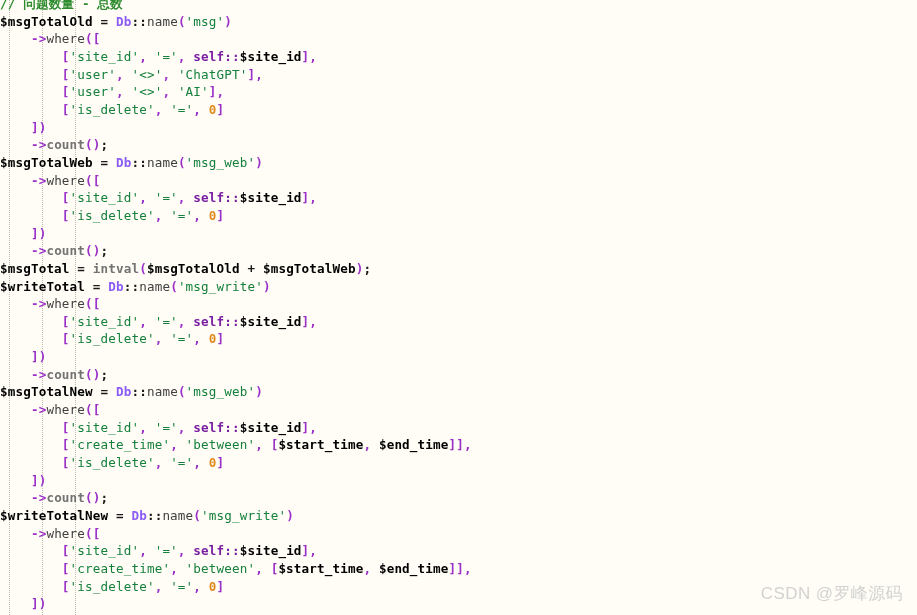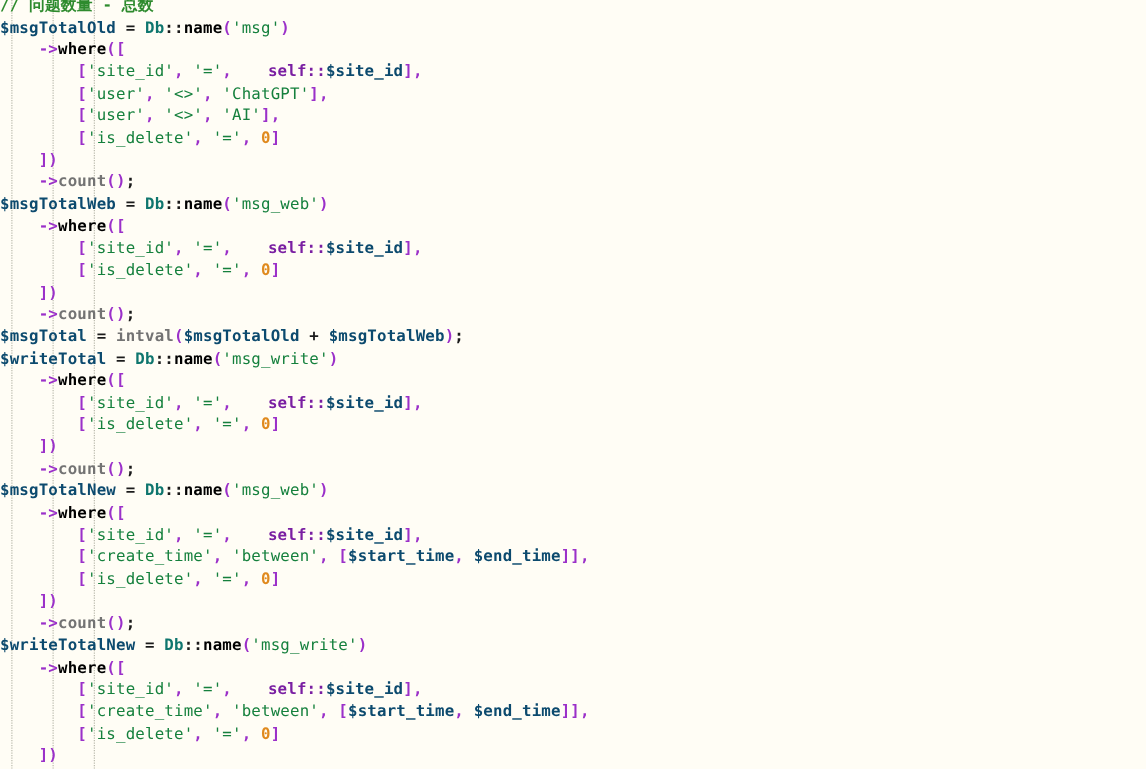--- a/index.html
+++ b/index.html
@@ -46,31 +46,31 @@
     font-size: 12.6px;
     line-height: 17.66px;
     white-space: pre;
     letter-spacing: 0.15px;
   }
 
   .ln { display: block; height: 17.66px; }
 
   
   .t-comment   { color: #2E8B2E; font-weight: bold; }
-  .t-var       { color: #0c4a6e; font-weight: bold; }
+  .t-var       { color: #000000; font-weight: bold; }
   .t-op        { color: #1A1A1A; font-weight: bold; }
   .t-plain     { color: #1A1A1A; font-weight: bold; }
-  .t-class     { color: #0f766e; font-weight: bold; }
-  .t-method    { color: #000000; font-weight: bold; }
+  .t-class     { color: #8b5cf6; font-weight: bold; }
+  .t-method    { color: #404040; font-weight: normal; }
   .t-func      { color: #737373; font-weight: bold; }
   .t-punct     { color: #9B30C9; font-weight: bold; }
   .t-arrow     { color: #9B30C9; font-weight: bold; }
   .t-string    { color: #15803d; }
   .t-num       { color: #E08A1E; font-weight: bold; }
-  .t-self      { color: #7A1FA2; font-weight: bold; margin-left: 21px; }
+  .t-self      { color: #7A1FA2; font-weight: bold; }
   .t-semi      { color: #1A1A1A; font-weight: bold; }
 
   #watermark {
     position: absolute;
     right: 14px;
     bottom: 10px;
     color: #D2D2D2;
     font-family: "Liberation Sans", "DejaVu Sans", sans-serif;
     font-size: 17px;
     letter-spacing: 0.4px;
@@ -81,14 +81,15 @@
 <body>
 
 <div id="editor">
 
   <div class="guide g0"></div>
   <div class="guide g1"></div>
   <div class="guide g2"></div>
 
   <div id="code"><div class="ln"><span class="t-comment">// 问题数量 - 总数</span></div><div class="ln"><span class="t-var">$msgTotalOld</span><span class="t-plain"> </span><span class="t-op">=</span><span class="t-plain"> </span><span class="t-class">Db</span><span class="t-op">::</span><span class="t-method">name</span><span class="t-punct">(</span><span class="t-string">'msg'</span><span class="t-punct">)</span></div><div class="ln"><span>    </span><span class="t-arrow">-&gt;</span><span class="t-method">where</span><span class="t-punct">([</span></div><div class="ln"><span>        </span><span class="t-punct">[</span><span class="t-string">'site_id'</span><span class="t-punct">,</span><span class="t-plain"> </span><span class="t-string">'='</span><span class="t-punct">,</span><span class="t-plain"> </span><span class="t-self">self::</span><span class="t-var">$site_id</span><span class="t-punct">],</span></div><div class="ln"><span>        </span><span class="t-punct">[</span><span class="t-string">'user'</span><span class="t-punct">,</span><span class="t-plain"> </span><span class="t-string">'&lt;&gt;'</span><span class="t-punct">,</span><span class="t-plain"> </span><span class="t-string">'ChatGPT'</span><span class="t-punct">],</span></div><div class="ln"><span>        </span><span class="t-punct">[</span><span class="t-string">'user'</span><span class="t-punct">,</span><span class="t-plain"> </span><span class="t-string">'&lt;&gt;'</span><span class="t-punct">,</span><span class="t-plain"> </span><span class="t-string">'AI'</span><span class="t-punct">],</span></div><div class="ln"><span>        </span><span class="t-punct">[</span><span class="t-string">'is_delete'</span><span class="t-punct">,</span><span class="t-plain"> </span><span class="t-string">'='</span><span class="t-punct">,</span><span class="t-plain"> </span><span class="t-num">0</span><span class="t-punct">]</span></div><div class="ln"><span>    </span><span class="t-punct">])</span></div><div class="ln"><span>    </span><span class="t-arrow">-&gt;</span><span class="t-func">count</span><span class="t-punct">()</span><span class="t-semi">;</span></div><div class="ln"><span class="t-var">$msgTotalWeb</span><span class="t-plain"> </span><span class="t-op">=</span><span class="t-plain"> </span><span class="t-class">Db</span><span class="t-op">::</span><span class="t-method">name</span><span class="t-punct">(</span><span class="t-string">'msg_web'</span><span class="t-punct">)</span></div><div class="ln"><span>    </span><span class="t-arrow">-&gt;</span><span class="t-method">where</span><span class="t-punct">([</span></div><div class="ln"><span>        </span><span class="t-punct">[</span><span class="t-string">'site_id'</span><span class="t-punct">,</span><span class="t-plain"> </span><span class="t-string">'='</span><span class="t-punct">,</span><span class="t-plain"> </span><span class="t-self">self::</span><span class="t-var">$site_id</span><span class="t-punct">],</span></div><div class="ln"><span>        </span><span class="t-punct">[</span><span class="t-string">'is_delete'</span><span class="t-punct">,</span><span class="t-plain"> </span><span class="t-string">'='</span><span class="t-punct">,</span><span class="t-plain"> </span><span class="t-num">0</span><span class="t-punct">]</span></div><div class="ln"><span>    </span><span class="t-punct">])</span></div><div class="ln"><span>    </span><span class="t-arrow">-&gt;</span><span class="t-func">count</span><span class="t-punct">()</span><span class="t-semi">;</span></div><div class="ln"><span class="t-var">$msgTotal</span><span class="t-plain"> </span><span class="t-op">=</span><span class="t-plain"> </span><span class="t-func">intval</span><span class="t-punct">(</span><span class="t-var">$msgTotalOld</span><span class="t-plain"> </span><span class="t-op">+</span><span class="t-plain"> </span><span class="t-var">$msgTotalWeb</span><span class="t-punct">)</span><span class="t-semi">;</span></div><div class="ln"><span class="t-var">$writeTotal</span><span class="t-plain"> </span><span class="t-op">=</span><span class="t-plain"> </span><span class="t-class">Db</span><span class="t-op">::</span><span class="t-method">name</span><span class="t-punct">(</span><span class="t-string">'msg_write'</span><span class="t-punct">)</span></div><div class="ln"><span>    </span><span class="t-arrow">-&gt;</span><span class="t-method">where</span><span class="t-punct">([</span></div><div class="ln"><span>        </span><span class="t-punct">[</span><span class="t-string">'site_id'</span><span class="t-punct">,</span><span class="t-plain"> </span><span class="t-string">'='</span><span class="t-punct">,</span><span class="t-plain"> </span><span class="t-self">self::</span><span class="t-var">$site_id</span><span class="t-punct">],</span></div><div class="ln"><span>        </span><span class="t-punct">[</span><span class="t-string">'is_delete'</span><span class="t-punct">,</span><span class="t-plain"> </span><span class="t-string">'='</span><span class="t-punct">,</span><span class="t-plain"> </span><span class="t-num">0</span><span class="t-punct">]</span></div><div class="ln"><span>    </span><span class="t-punct">])</span></div><div class="ln"><span>    </span><span class="t-arrow">-&gt;</span><span class="t-func">count</span><span class="t-punct">()</span><span class="t-semi">;</span></div><div class="ln"><span class="t-var">$msgTotalNew</span><span class="t-plain"> </span><span class="t-op">=</span><span class="t-plain"> </span><span class="t-class">Db</span><span class="t-op">::</span><span class="t-method">name</span><span class="t-punct">(</span><span class="t-string">'msg_web'</span><span class="t-punct">)</span></div><div class="ln"><span>    </span><span class="t-arrow">-&gt;</span><span class="t-method">where</span><span class="t-punct">([</span></div><div class="ln"><span>        </span><span class="t-punct">[</span><span class="t-string">'site_id'</span><span class="t-punct">,</span><span class="t-plain"> </span><span class="t-string">'='</span><span class="t-punct">,</span><span class="t-plain"> </span><span class="t-self">self::</span><span class="t-var">$site_id</span><span class="t-punct">],</span></div><div class="ln"><span>        </span><span class="t-punct">[</span><span class="t-string">'create_time'</span><span class="t-punct">,</span><span class="t-plain"> </span><span class="t-string">'between'</span><span class="t-punct">,</span><span class="t-plain"> </span><span class="t-punct">[</span><span class="t-var">$start_time</span><span class="t-punct">,</span><span class="t-plain"> </span><span class="t-var">$end_time</span><span class="t-punct">]],</span></div><div class="ln"><span>        </span><span class="t-punct">[</span><span class="t-string">'is_delete'</span><span class="t-punct">,</span><span class="t-plain"> </span><span class="t-string">'='</span><span class="t-punct">,</span><span class="t-plain"> </span><span class="t-num">0</span><span class="t-punct">]</span></div><div class="ln"><span>    </span><span class="t-punct">])</span></div><div class="ln"><span>    </span><span class="t-arrow">-&gt;</span><span class="t-func">count</span><span class="t-punct">()</span><span class="t-semi">;</span></div><div class="ln"><span class="t-var">$writeTotalNew</span><span class="t-plain"> </span><span class="t-op">=</span><span class="t-plain"> </span><span class="t-class">Db</span><span class="t-op">::</span><span class="t-method">name</span><span class="t-punct">(</span><span class="t-string">'msg_write'</span><span class="t-punct">)</span></div><div class="ln"><span>    </span><span class="t-arrow">-&gt;</span><span class="t-method">where</span><span class="t-punct">([</span></div><div class="ln"><span>        </span><span class="t-punct">[</span><span class="t-string">'site_id'</span><span class="t-punct">,</span><span class="t-plain"> </span><span class="t-string">'='</span><span class="t-punct">,</span><span class="t-plain"> </span><span class="t-self">self::</span><span class="t-var">$site_id</span><span class="t-punct">],</span></div><div class="ln"><span>        </span><span class="t-punct">[</span><span class="t-string">'create_time'</span><span class="t-punct">,</span><span class="t-plain"> </span><span class="t-string">'between'</span><span class="t-punct">,</span><span class="t-plain"> </span><span class="t-punct">[</span><span class="t-var">$start_time</span><span class="t-punct">,</span><span class="t-plain"> </span><span class="t-var">$end_time</span><span class="t-punct">]],</span></div><div class="ln"><span>        </span><span class="t-punct">[</span><span class="t-string">'is_delete'</span><span class="t-punct">,</span><span class="t-plain"> </span><span class="t-string">'='</span><span class="t-punct">,</span><span class="t-plain"> </span><span class="t-num">0</span><span class="t-punct">]</span></div><div class="ln"><span>    </span><span class="t-punct">])</span></div><div class="ln"><span>    </span><span class="t-arrow">-&gt;</span><span class="t-func">count</span><span class="t-punct">()</span><span class="t-semi">;</span></div></div>
 
+  <div id="watermark">CSDN @罗峰源码</div>
 
 </div>
 
 </body></html>

